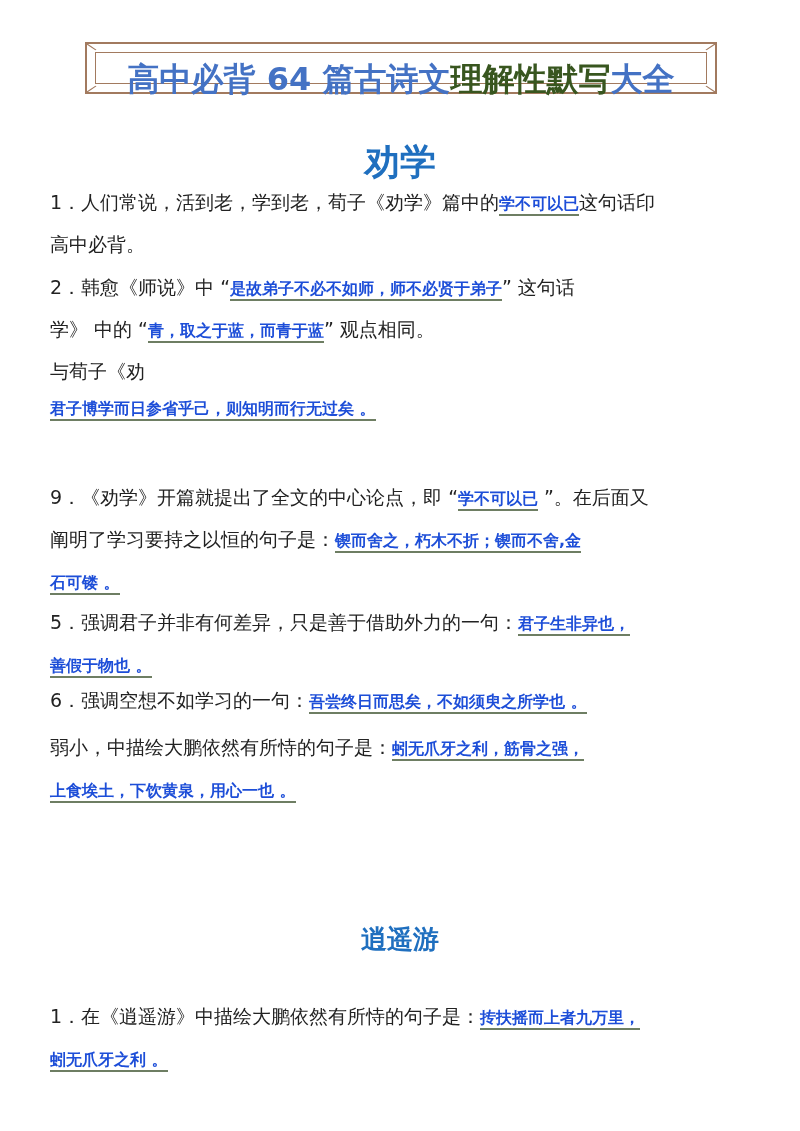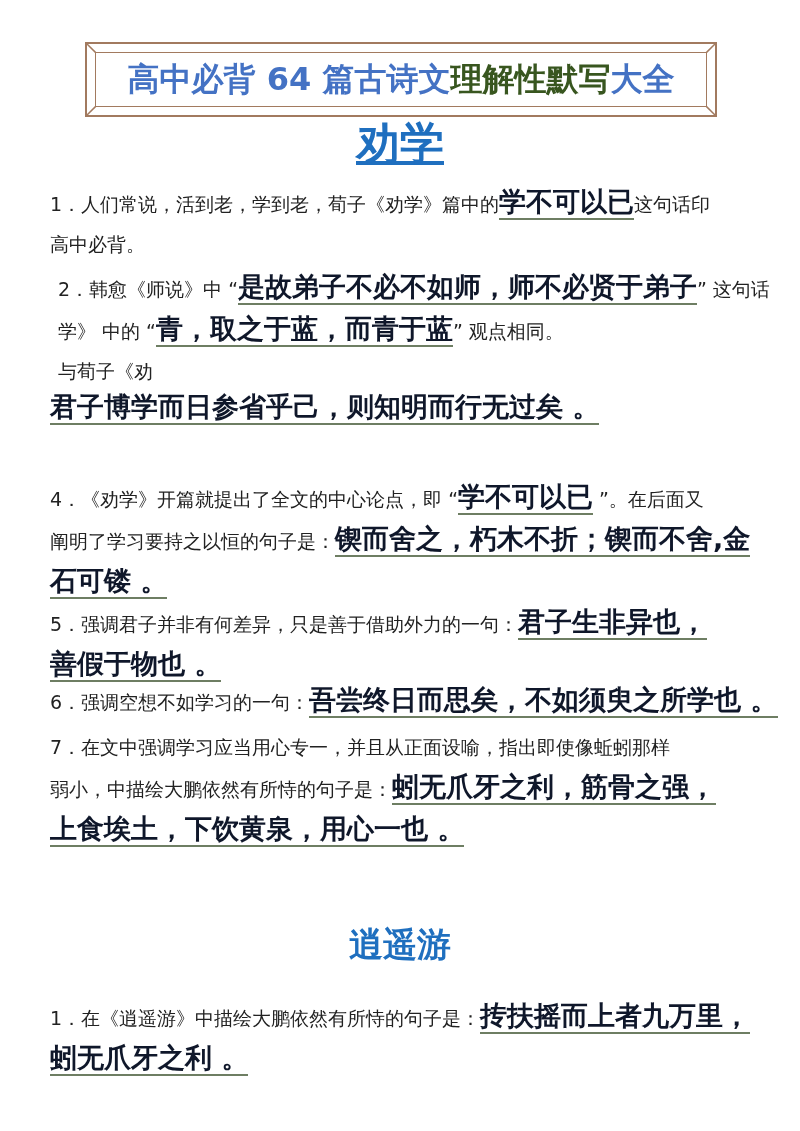--- a/index.html
+++ b/index.html
@@ -2,21 +2,21 @@
 <html><head>
 <meta charset="utf-8">
 <style>
   html, body { margin: 0; padding: 0; background: #ffffff; }
   body {
     width: 800px; height: 1131px; position: relative; overflow: hidden;
     font-family: "DejaVu Sans", "Liberation Sans", sans-serif;
     color: #222222;
   }
   .title-frame {
-    position: absolute; left: 85px; top: 42px; width: 632px; height: 75px;
+    position: absolute; left: 85px; top: 42px; width: 632px; height: 52px;
     border: 2px solid #a27a5f; box-sizing: border-box; background: #fff;
   }
   .title-frame .inner {
     position: absolute; left: 8px; top: 8px; right: 8px; bottom: 8px;
     border: 1.5px solid #a27a5f;
   }
   .title-frame svg.corners { position: absolute; left: 0; top: 0; width: 100%; height: 100%; }
   .title-text {
     position: absolute; left: 0; right: 0; top: 14px; text-align: center;
     font-size: 32px; font-weight: bold; letter-spacing: 0px; white-space: nowrap;
@@ -25,77 +25,76 @@
   .green { color: #38561f; }
   .section-title {
     position: absolute; left: 0; right: 0; text-align: center;
     font-weight: bold; color: #1f6fbf;
   }
   .item {
     position: absolute; left: 50px; width: 710px;
     font-size: 19px; line-height: 40px;
   }
   .ans {
-    color: #0f172a; font-weight: bold; font-size: 27px;
+    color: #1d4ed8; font-weight: bold; font-size: 16px;
     border-bottom: 2px solid #6e7e63; padding-bottom: 1px;
   }
   .line { display: block; white-space: nowrap; }
 </style>
 </head>
 <body>
 
 <div class="title-frame">
   <svg class="corners" viewBox="0 0 632 72" preserveAspectRatio="none">
     <line x1="0" y1="0" x2="9" y2="9" stroke="#a27a5f" stroke-width="1.5"></line>
     <line x1="632" y1="0" x2="623" y2="9" stroke="#a27a5f" stroke-width="1.5"></line>
     <line x1="0" y1="72" x2="9" y2="63" stroke="#a27a5f" stroke-width="1.5"></line>
     <line x1="632" y1="72" x2="623" y2="63" stroke="#a27a5f" stroke-width="1.5"></line>
   </svg>
   <div class="inner"></div>
   <div class="title-text">
     <span class="blue">高中必背  64  篇古诗文</span><span class="green">理解性默写</span><span class="blue">大全</span>
   </div>
 </div>
 
-<div class="section-title" style="top:114px;font-size:44px;text-decoration:underline;">劝学</div>
+<div class="section-title" style="top:138px;font-size:36px;">劝学</div>
 
 <div class="item" style="top:182px;">
   <span class="line"><span>1．人们常说，活到老，学到老，荀子《劝学》篇中的</span><span class="ans">学不可以已</span><span>这句话印</span></span>
   <span class="line"><span>高中必背。</span></span>
 </div>
 
-<div class="item" style="top:267px;margin-left:8px;">
+<div class="item" style="top:267px;">
   <span class="line"><span>2．韩愈《师说》中 “</span><span class="ans">是故弟子不必不如师，师不必贤于弟子</span><span>” 这句话</span></span>
   <span class="line"><span>学》 中的 “</span><span class="ans">青，取之于蓝，而青于蓝</span><span>” 观点相同。</span></span>
   <span class="line"><span>与荀子《劝</span></span>
 </div>
 
 <div class="item" style="top:387px;">
   <span class="line"><span class="ans">君子博学而日参省乎己，则知明而行无过矣 。</span></span>
 </div>
 
 <div class="item" style="top:477px;">
-  <span class="line"><span>4．《劝学》开篇就提出了全文的中心论点，即 “</span><span class="ans">学不可以已</span><span> ”。在后面又</span></span>
+  <span class="line"><span>9．《劝学》开篇就提出了全文的中心论点，即 “</span><span class="ans">学不可以已</span><span> ”。在后面又</span></span>
   <span class="line"><span>阐明了学习要持之以恒的句子是：</span><span class="ans">锲而舍之，朽木不折；锲而不舍,金</span></span>
   <span class="line"><span class="ans">石可镂 。</span></span>
 </div>
 
 <div class="item" style="top:602px;">
   <span class="line"><span>5．强调君子并非有何差异，只是善于借助外力的一句：</span><span class="ans">君子生非异也，</span></span>
   <span class="line"><span class="ans">善假于物也 。</span></span>
 </div>
 
 <div class="item" style="top:680px;">
   <span class="line"><span>6．强调空想不如学习的一句：</span><span class="ans">吾尝终日而思矣，不如须臾之所学也 。</span></span>
 </div>
 
 <div class="item" style="top:727px;">
-  <span class="line"><span>7．在文中强调学习应当用心专一，并且从正面设喻，指出即使像蚯蚓那样</span></span>
   <span class="line"><span>弱小，中描绘大鹏依然有所恃的句子是：</span><span class="ans">蚓无爪牙之利，筋骨之强，</span></span>
   <span class="line"><span class="ans">上食埃土，下饮黄泉，用心一也 。</span></span>
 </div>
 
-<div class="section-title" style="top:922px;font-size:34px;">逍遥游</div>
+<div class="section-title" style="top:922px;font-size:26px;">逍遥游</div>
 
 <div class="item" style="top:996px;">
   <span class="line"><span>1．在《逍遥游》中描绘大鹏依然有所恃的句子是：</span><span class="ans">抟扶摇而上者九万里，</span></span>
   <span class="line"><span class="ans">蚓无爪牙之利 。</span></span>
 </div>
 
 </body></html>

